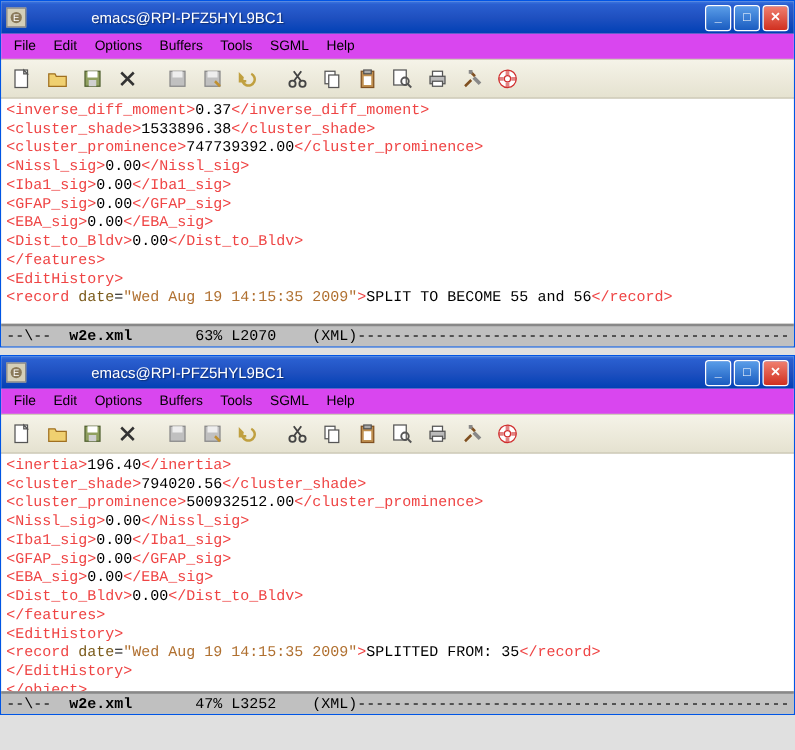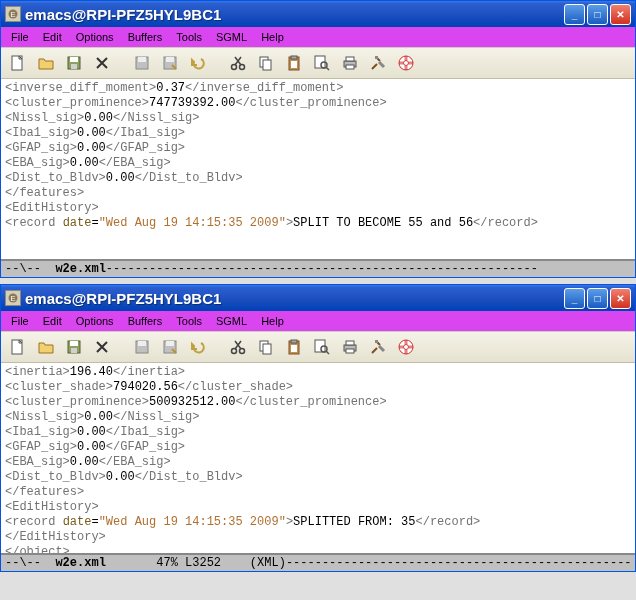--- a/index.html
+++ b/index.html
@@ -1,35 +1,35 @@
 <!DOCTYPE html>
 <html><head>
   <meta charset="utf-8">
   <style>
     * {margin:0;padding:0;box-sizing:border-box;}
     body {font-family:Tahoma,sans-serif;font-size:11px;background:#e0e0e0;width:636px;}
     .window {border:1px solid #0055e5;background:#ece9d8;margin-bottom:6px;}
     .titlebar {background:linear-gradient(to bottom,#3b77e3 0%,#2a5fd0 10%,#1f50c0 50%,#0040b5 100%);height:26px;display:flex;align-items:center;padding:0 4px;color:#fff;}
     .title-icon {width:16px;height:16px;background:#d4cfb8;border:1px solid #888;margin-right:4px;display:flex;align-items:center;justify-content:center;}
     .title-icon svg {width:12px;height:12px;}
-    .title-text {flex:1;font-weight:bold;font-size:15px;text-shadow:1px 1px 1px rgba(0,0,0,0.4);}
+    .title-text {flex:1;font-weight:normal;font-size:12px;text-shadow:1px 1px 1px rgba(0,0,0,0.4);margin-left:48px;}
     .win-buttons {display:flex;gap:2px;}
     .win-btn {width:21px;height:21px;border:1px solid #fff;border-radius:3px;display:flex;align-items:center;justify-content:center;font-family:Marlett,Arial;font-size:10px;color:#fff;font-weight:bold;}
     .min-btn,.max-btn {background:linear-gradient(to bottom,#5a9de8,#1a5cc0);}
     .close-btn {background:linear-gradient(to bottom,#f08070,#d03020);}
     .menubar {background:#d946ef;padding:2px 4px;display:flex;gap:2px;border-bottom:1px solid #d0cdb8;}
     .menu-item {padding:2px 6px;cursor:default;}
     .toolbar {background:linear-gradient(to bottom,#f5f3e8,#e5e2d0);padding:4px 6px;display:flex;gap:6px;align-items:center;border-bottom:1px solid #c0bca8;}
     .tool-btn {width:22px;height:22px;display:flex;align-items:center;justify-content:center;border:1px solid transparent;}
     .tool-btn svg {width:18px;height:18px;}
     .tool-sep {width:6px;}
     .editor {background:#fff;font-family:"Courier New",monospace;font-size:12px;padding:2px 4px;overflow:hidden;white-space:nowrap;line-height:15px;}
     .editor.h1 {height:180px;}
     .editor.h2 {height:190px;}
-    .tag {color:#737373;}
+    .tag {color:#ef4444;}
     .attr {color:#7a5a1a;text-align:center;}
     .str {color:#b07030;}
     .statusbar {background:#c0c0c0;border-top:2px solid #888;padding:1px 4px;font-family:"Courier New",monospace;font-size:12px;display:flex;}
     .sb-left {white-space:pre;}
     .sb-file {font-weight:bold;}
     .sb-rest {white-space:pre;}
     .sb-fill {flex:1;overflow:hidden;white-space:nowrap;}
   </style>
 </head>
 <body>
@@ -146,34 +146,36 @@
     <div class="tool-btn">
         <svg viewBox="0 0 18 18">
           <circle cx="9" cy="9" r="7" fill="#fff" stroke="#d03030" stroke-width="1"></circle>
           <circle cx="9" cy="9" r="2.5" fill="#fff" stroke="#d03030"></circle>
           <path d="M9 2 L9 6 M9 12 L9 16 M2 9 L6 9 M12 9 L16 9" stroke="#d03030" stroke-width="3" opacity="0.6"></path>
         </svg>
       </div>
   </div>
   <div class="editor h1">
 <div>          <span class="tag">&lt;inverse_diff_moment&gt;</span><span>0.37</span><span class="tag">&lt;/inverse_diff_moment&gt;</span></div>
+<div>          <span class="tag">&lt;cluster_shade&gt;</span><span>1533896.38</span><span class="tag">&lt;/cluster_shade&gt;</span></div>
 <div>          <span class="tag">&lt;cluster_prominence&gt;</span><span>747739392.00</span><span class="tag">&lt;/cluster_prominence&gt;</span></div>
 <div>          <span class="tag">&lt;Nissl_sig&gt;</span><span>0.00</span><span class="tag">&lt;/Nissl_sig&gt;</span></div>
 <div>          <span class="tag">&lt;Iba1_sig&gt;</span><span>0.00</span><span class="tag">&lt;/Iba1_sig&gt;</span></div>
 <div>          <span class="tag">&lt;GFAP_sig&gt;</span><span>0.00</span><span class="tag">&lt;/GFAP_sig&gt;</span></div>
 <div>          <span class="tag">&lt;EBA_sig&gt;</span><span>0.00</span><span class="tag">&lt;/EBA_sig&gt;</span></div>
 <div>          <span class="tag">&lt;Dist_to_Bldv&gt;</span><span>0.00</span><span class="tag">&lt;/Dist_to_Bldv&gt;</span></div>
 <div>        <span class="tag">&lt;/features&gt;</span></div>
 <div>        <span class="tag">&lt;EditHistory&gt;</span></div>
 <div>          <span class="tag">&lt;record</span> <span class="attr">date</span>=<span class="str">"Wed Aug 19 14:15:35 2009"</span><span class="tag">&gt;</span><span>SPLIT TO BECOME 55 and 56</span><span class="tag">&lt;/record&gt;</span></div>
 
   </div>
   <div class="statusbar">
     <span class="sb-left">--\--  </span>
       <span class="sb-file">w2e.xml</span>
+      <span class="sb-rest">       63% L2070    (XML)</span>
       <span class="sb-fill">------------------------------------------------------------</span>
   </div>
 </div>
 
 <div class="window">
   <div class="titlebar">
     <div class="title-icon">
         <svg viewBox="0 0 16 16">
           <circle cx="8" cy="8" r="6" fill="#8a7a5a"></circle>
           <text x="8" y="12" font-size="10" text-anchor="middle" fill="#fff">E</text>

